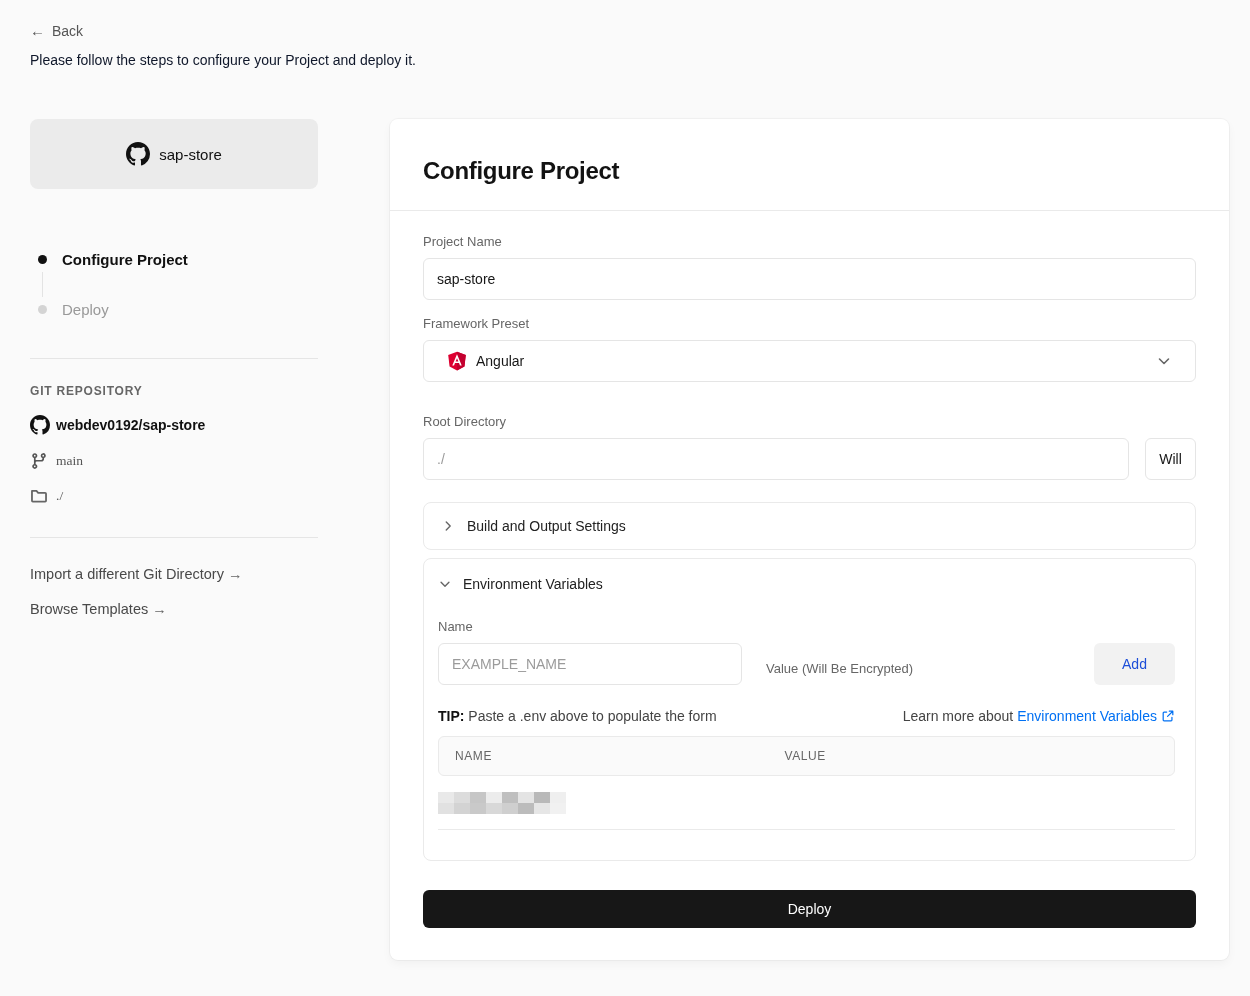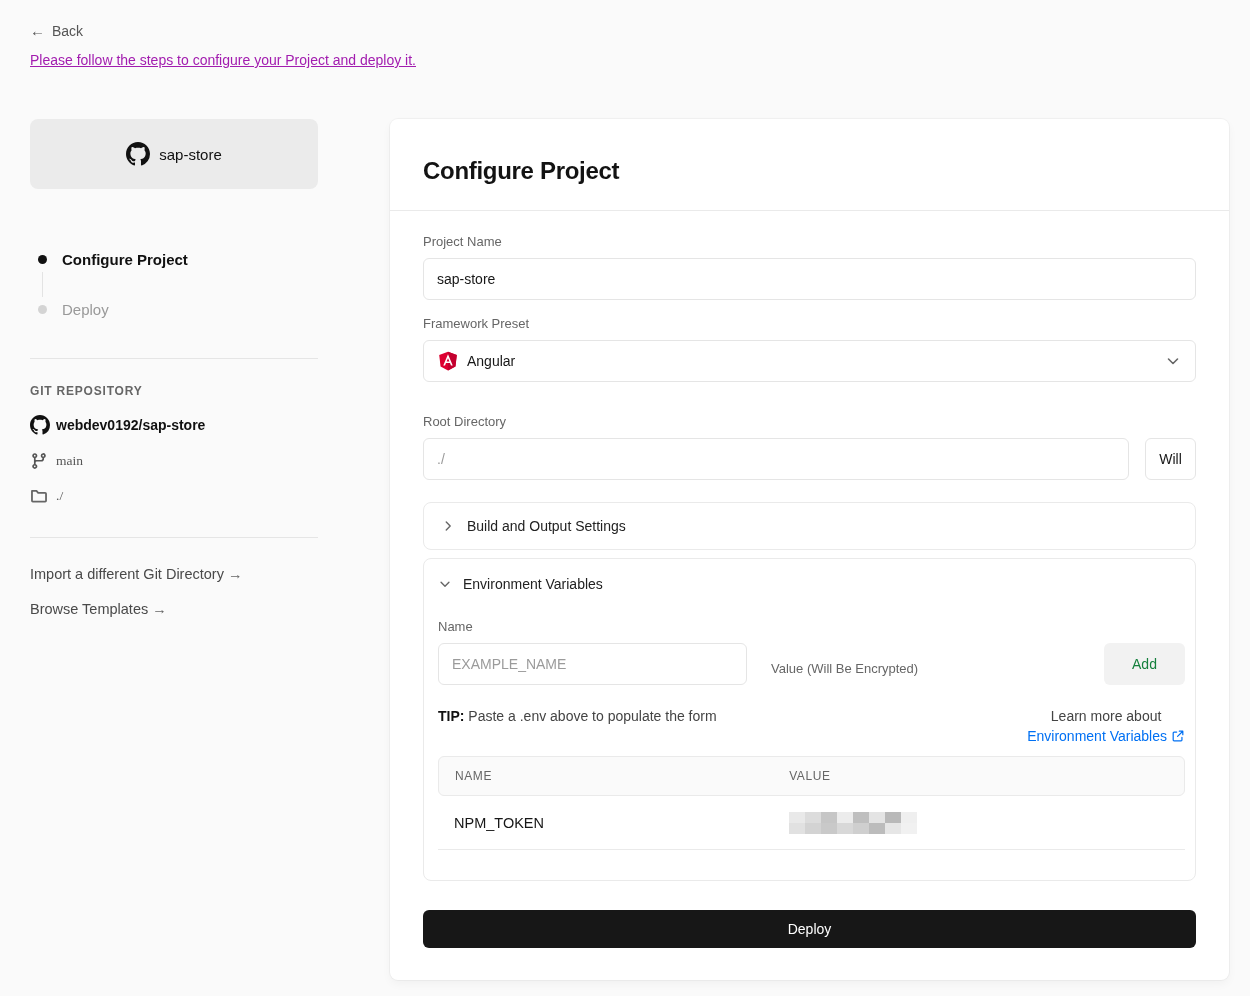--- a/index.html
+++ b/index.html
@@ -17,21 +17,21 @@
   
   .back-link {
     display: inline-flex; align-items: center; gap: 7px;
     font-size: 14px; color: #555; cursor: pointer; text-decoration: none;
   }
   .back-link .arrow { font-size: 15px; color: #555; }
   h1.page-title {
     margin-top: 21px;
     font-size: 40px; font-weight: 800; letter-spacing: -0.5px; color: #131313;
   }
-  p.page-subtitle { margin-top: 12px; font-size: 14px; color: #a21caf; text-decoration: underline; }
+  p.page-subtitle { margin-top: 12px; font-size: 14px; color: #0f172a; }
 
   
   .content { display: flex; gap: 72px; margin-top: 51px; align-items: flex-start; }
   .left-col { width: 288px; flex: 0 0 288px; }
   .card {
     flex: 1;
     background: #fff;
     border-radius: 8px;
     box-shadow: 0 0 0 1px rgba(0,0,0,0.035), 0 4px 10px rgba(0,0,0,0.04);
     padding: 38px 33px 32px 33px;
@@ -75,21 +75,21 @@
   .field-label { display: block; font-size: 13px; color: #666; margin: 23px 0 9px 0; }
   .text-input {
     width: 100%; height: 42px; border: 1px solid #e5e5e5; border-radius: 6px;
     padding: 0 13px; font-size: 14px; color: #171717; background: #fff; outline: none;
     font-family: "Liberation Sans", sans-serif;
   }
   .text-input::placeholder { color: #9b9b9b; }
 
   .select-box {
     width: 100%; height: 42px; border: 1px solid #e5e5e5; border-radius: 6px;
-    background: #fff; display: flex; align-items: center; gap: 9px; padding: 0 14px;
+    background: #fff; display: flex; align-items: center; gap: 9px; padding: 0 23px;
     font-size: 14px; color: #171717; cursor: pointer;
   }
   .select-box .chev { margin-left: auto; display: flex; }
 
   .root-row { display: flex; gap: 16px; }
   .root-row .text-input { flex: 1; }
   .edit-btn {
     width: 51px; height: 42px; border: 1px solid #e5e5e5; border-radius: 6px;
     background: #fff; font-size: 14px; color: #171717; cursor: pointer;
     font-family: "Liberation Sans", sans-serif;
@@ -97,35 +97,35 @@
 
   .panel {
     border: 1px solid #eaeaea; border-radius: 8px; background: #fff;
   }
   .panel.collapsed {
     margin-top: 22px; height: 48px;
     display: flex; align-items: center; gap: 12px; padding: 0 17px; cursor: pointer;
   }
   .panel-label { font-size: 14px; color: #222; }
 
-  .panel.expanded { margin-top: 8px; padding: 17px 10px 30px 14px; }
+  .panel.expanded { margin-top: 8px; padding: 17px 20px 30px 14px; }
   .panel-header { display: flex; align-items: center; gap: 11px; cursor: pointer; }
 
   .env-grid { display: flex; gap: 24px; margin-top: 27px; align-items: flex-end; }
   .env-col { flex: 1; }
   .env-col .field-label { margin: 0 0 9px 0; }
   .add-btn {
     flex: 0 0 81px; height: 42px; border: none; border-radius: 6px;
-    background: #f2f2f2; color: #15803d; font-size: 14px; cursor: default;
+    background: #f2f2f2; color: #1d4ed8; font-size: 14px; cursor: default;
     font-family: "Liberation Sans", sans-serif;
   }
 
   .tip-row { display: flex; justify-content: space-between; margin-top: 23px; font-size: 14px; color: #444; }
   .tip-left b { color: #111; font-weight: 700; }
-  .tip-right { display: flex; align-items: center; gap: 4px; flex-direction: column; }
+  .tip-right { display: flex; align-items: center; gap: 4px; }
   .env-link { color: #0070f3; text-decoration: none; display: inline-flex; align-items: center; gap: 4px; cursor: pointer; }
 
   .env-table { margin-top: 12px; }
   .env-table-header {
     display: flex; height: 40px; align-items: center;
     background: #fafafa; border: 1px solid #eaeaea; border-radius: 6px;
     font-size: 12px; letter-spacing: 0.6px; color: #666;
   }
   .col-name { width: 47%; padding-left: 16px; }
   .col-value { flex: 1; }
@@ -307,21 +307,20 @@
             </a>
           </div>
         </div>
 
         <div class="env-table">
           <div class="env-table-header">
             <span class="col-name">NAME</span>
             <span class="col-value">VALUE</span>
           </div>
           <div class="env-table-row">
-            <span class="col-name">NPM_TOKEN</span>
             <span class="col-value">
               <span class="redacted">
                   <span style="background: rgb(233, 233, 233);"></span>
                   <span style="background: rgb(220, 220, 220);"></span>
                   <span style="background: rgb(198, 198, 198);"></span>
                   <span style="background: rgb(236, 236, 236);"></span>
                   <span style="background: rgb(191, 191, 191);"></span>
                   <span style="background: rgb(228, 228, 228);"></span>
                   <span style="background: rgb(185, 185, 185);"></span>
                   <span style="background: rgb(239, 239, 239);"></span>

